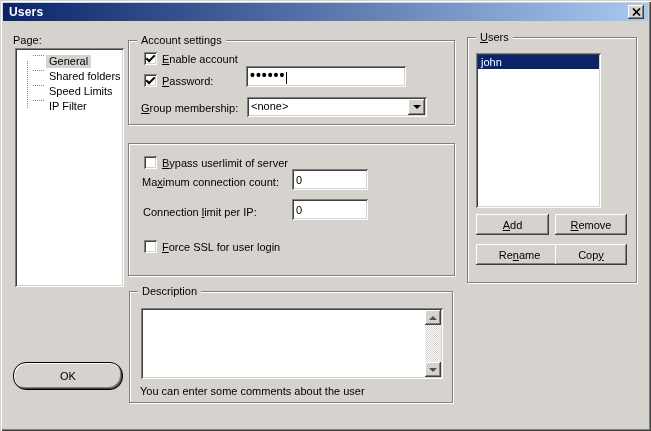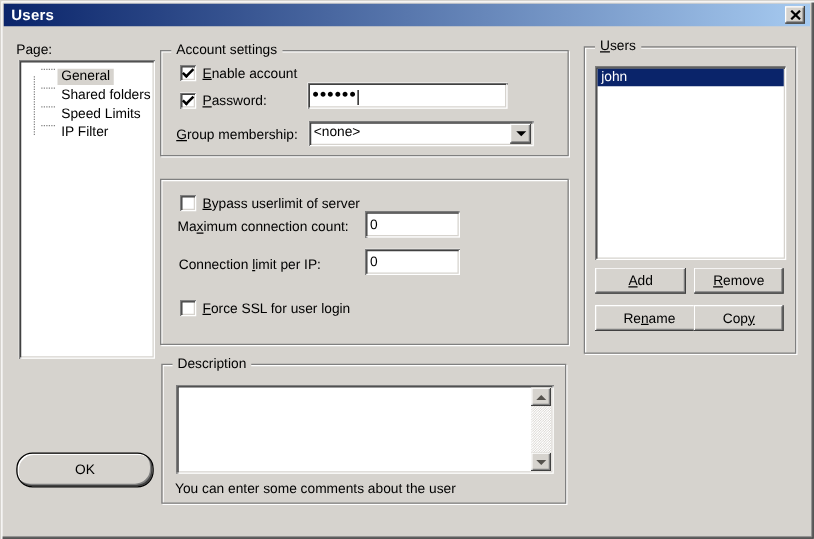--- a/index.html
+++ b/index.html
@@ -42,21 +42,21 @@
     box-shadow:inset -1px -1px var(--dk),inset 1px 1px var(--hi),inset -2px -2px var(--sh),inset 2px 2px var(--face);
     display:flex;align-items:center;justify-content:center;font-size:11px;font-family:"Liberation Sans",sans-serif;border:0;padding:0;}
   .btn-default{border:1px solid #000;}
   .treebox{position:absolute;left:15px;top:48px;width:109px;height:239px;background:#fff;
     box-shadow:inset 1px 1px var(--sh),inset -1px -1px var(--hi),inset 2px 2px var(--dk),inset -2px -2px var(--face);}
   .tree-vline{position:absolute;left:12px;top:13px;height:47px;border-left:1px dotted #848484;}
   .tree-row{position:absolute;left:18px;height:15px;display:flex;align-items:flex-start;white-space:nowrap;}
   .tree-dash{display:inline-block;width:11px;border-bottom:1px dotted #848484;margin-right:2px;}
   .tree-label{padding:1px 3px;line-height:11px;}
   .tree-label.sel{background:var(--face);}
-  .listbox{position:absolute;left:476px;top:53px;width:153px;height:155px;background:#fff;
+  .listbox{position:absolute;left:476px;top:53px;width:125px;height:155px;background:#fff;
     box-shadow:inset 1px 1px var(--sh),inset -1px -1px var(--hi),inset 2px 2px var(--dk),inset -2px -2px var(--face);}
   .list-row{position:absolute;left:2px;right:2px;top:2px;height:14px;background:var(--selection);color:#fff;
     padding-left:3px;line-height:14px;}
   .textarea{position:absolute;left:141px;top:308px;width:302px;height:71px;background:#fff;
     box-shadow:inset 1px 1px var(--sh),inset -1px -1px var(--hi),inset 2px 2px var(--dk),inset -2px -2px var(--face);}
   .vscroll{position:absolute;right:2px;top:2px;bottom:2px;width:16px;
     background-color:#fff;
     background-image:linear-gradient(45deg,var(--face) 25%,transparent 25%,transparent 75%,var(--face) 75%),
                      linear-gradient(45deg,var(--face) 25%,transparent 25%,transparent 75%,var(--face) 75%);
     background-size:2px 2px;background-position:0 0,1px 1px;}

